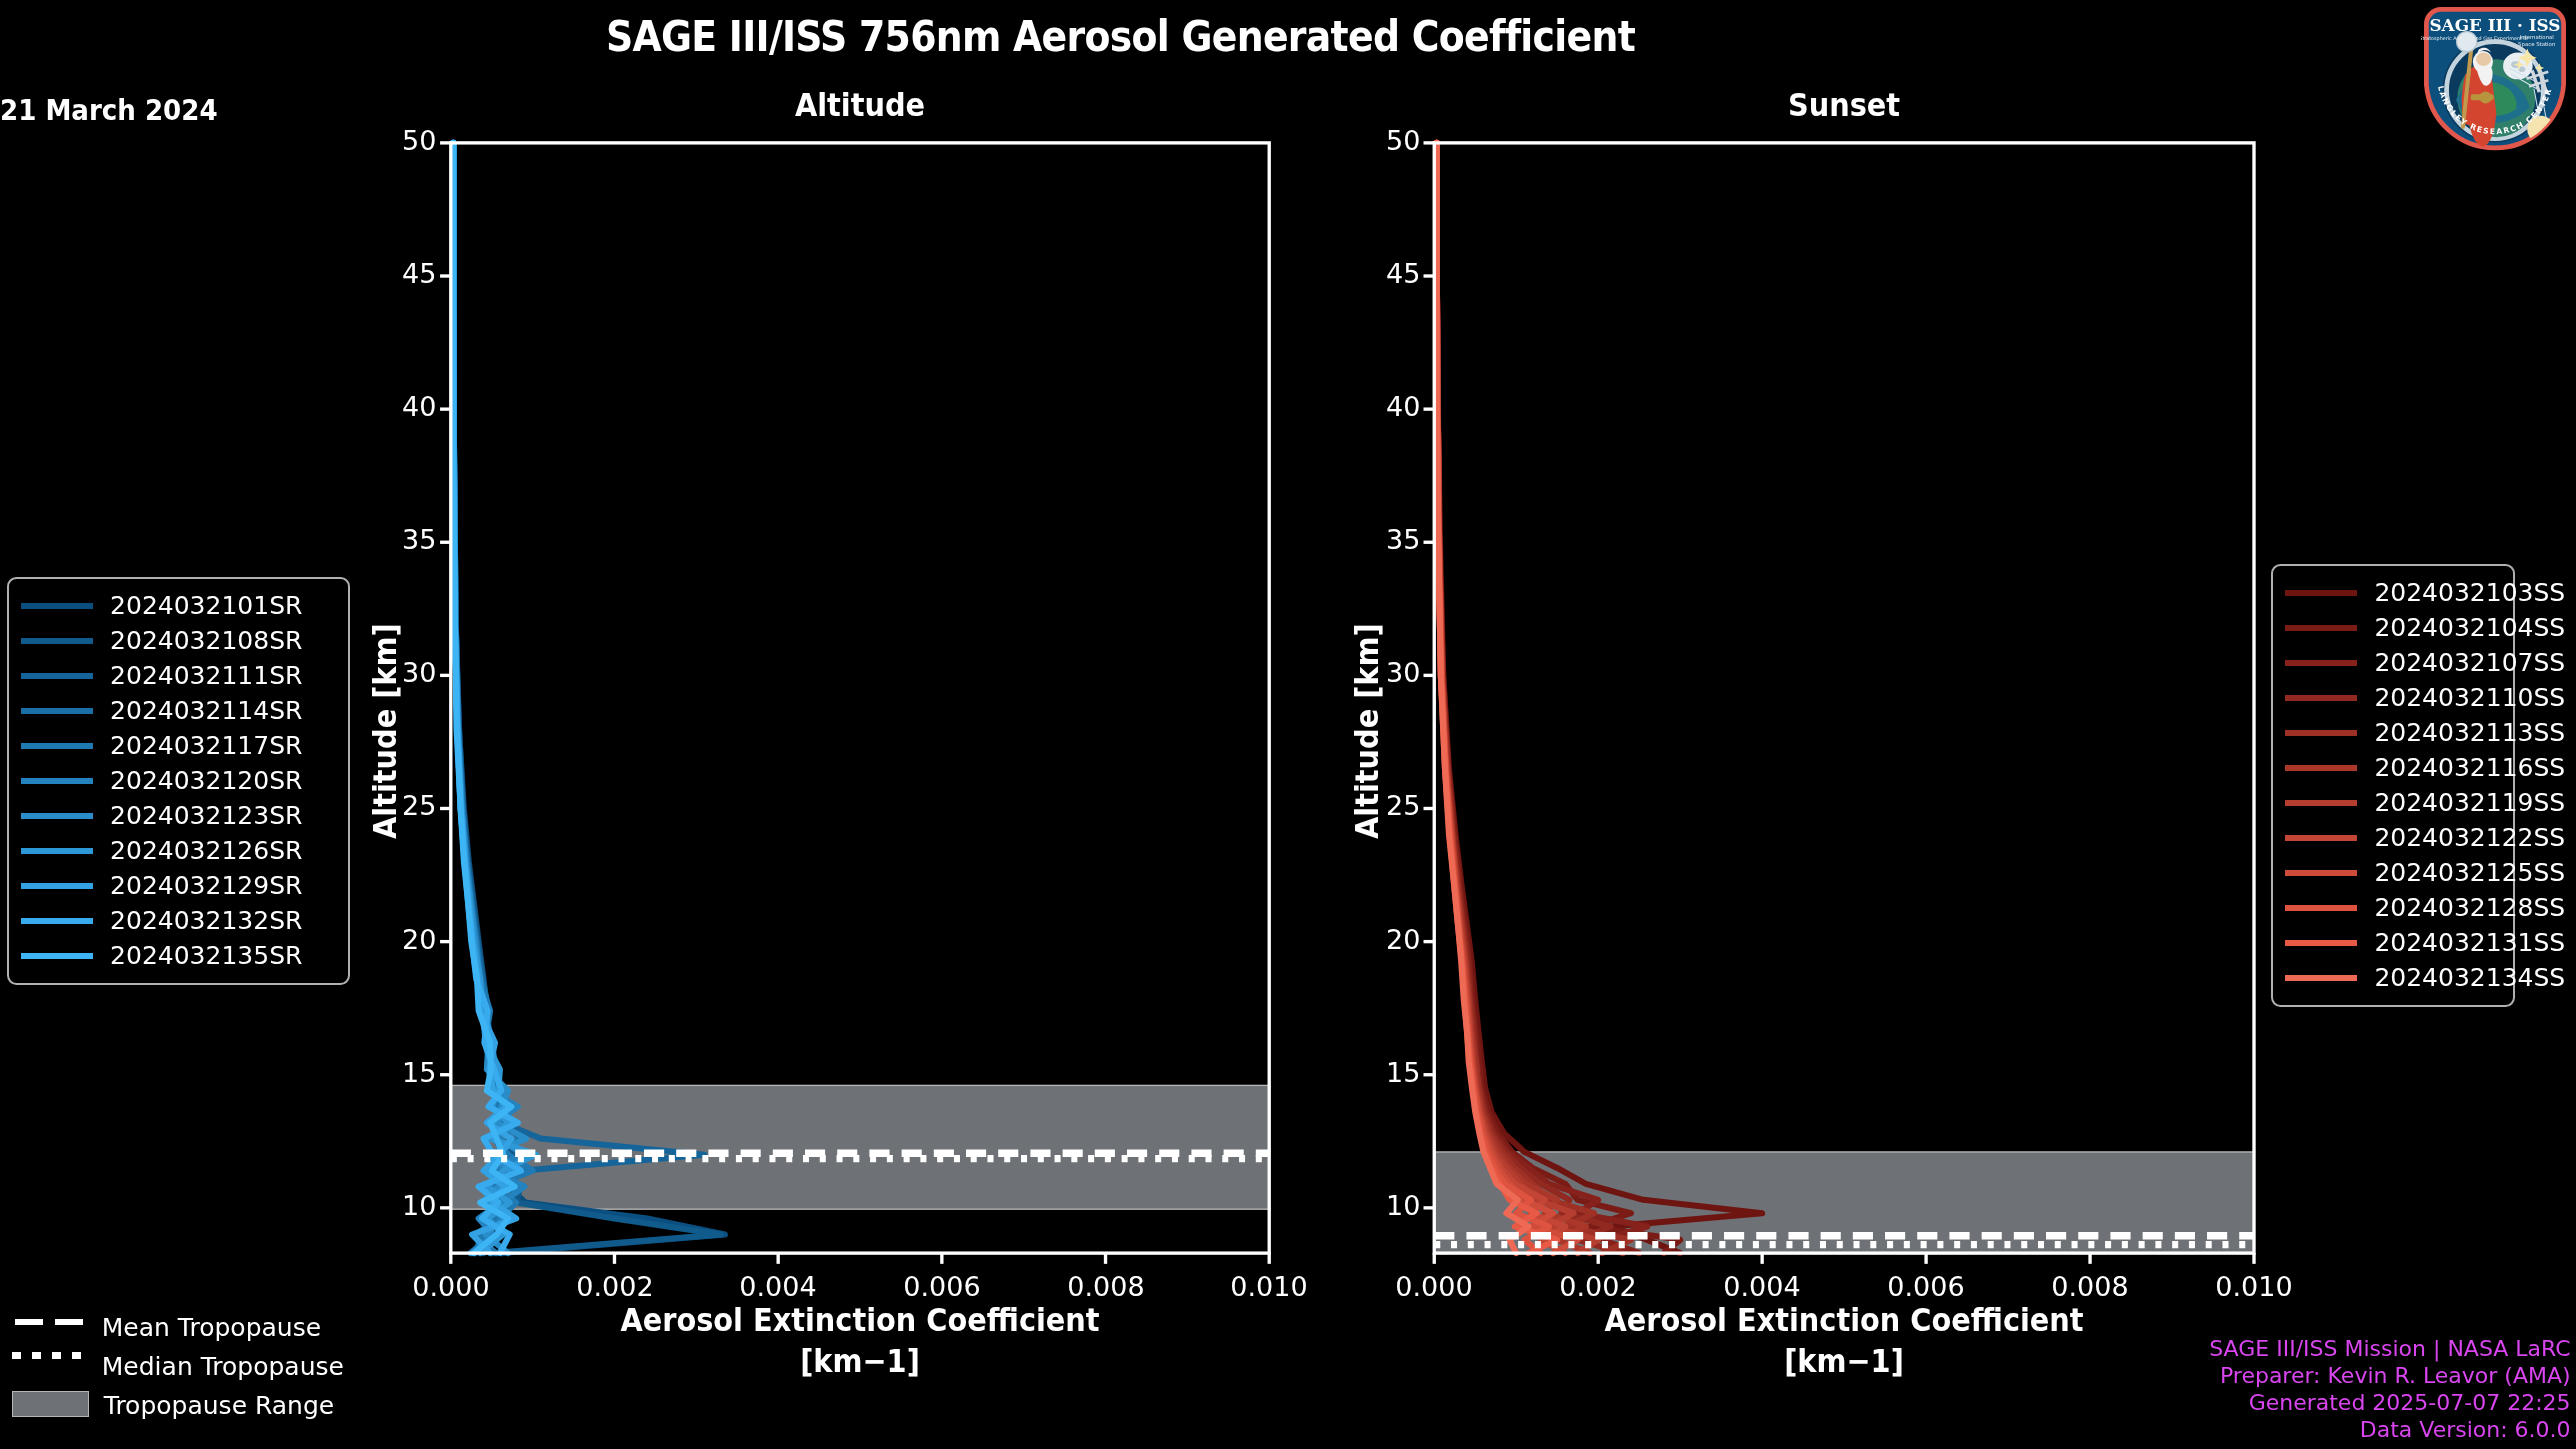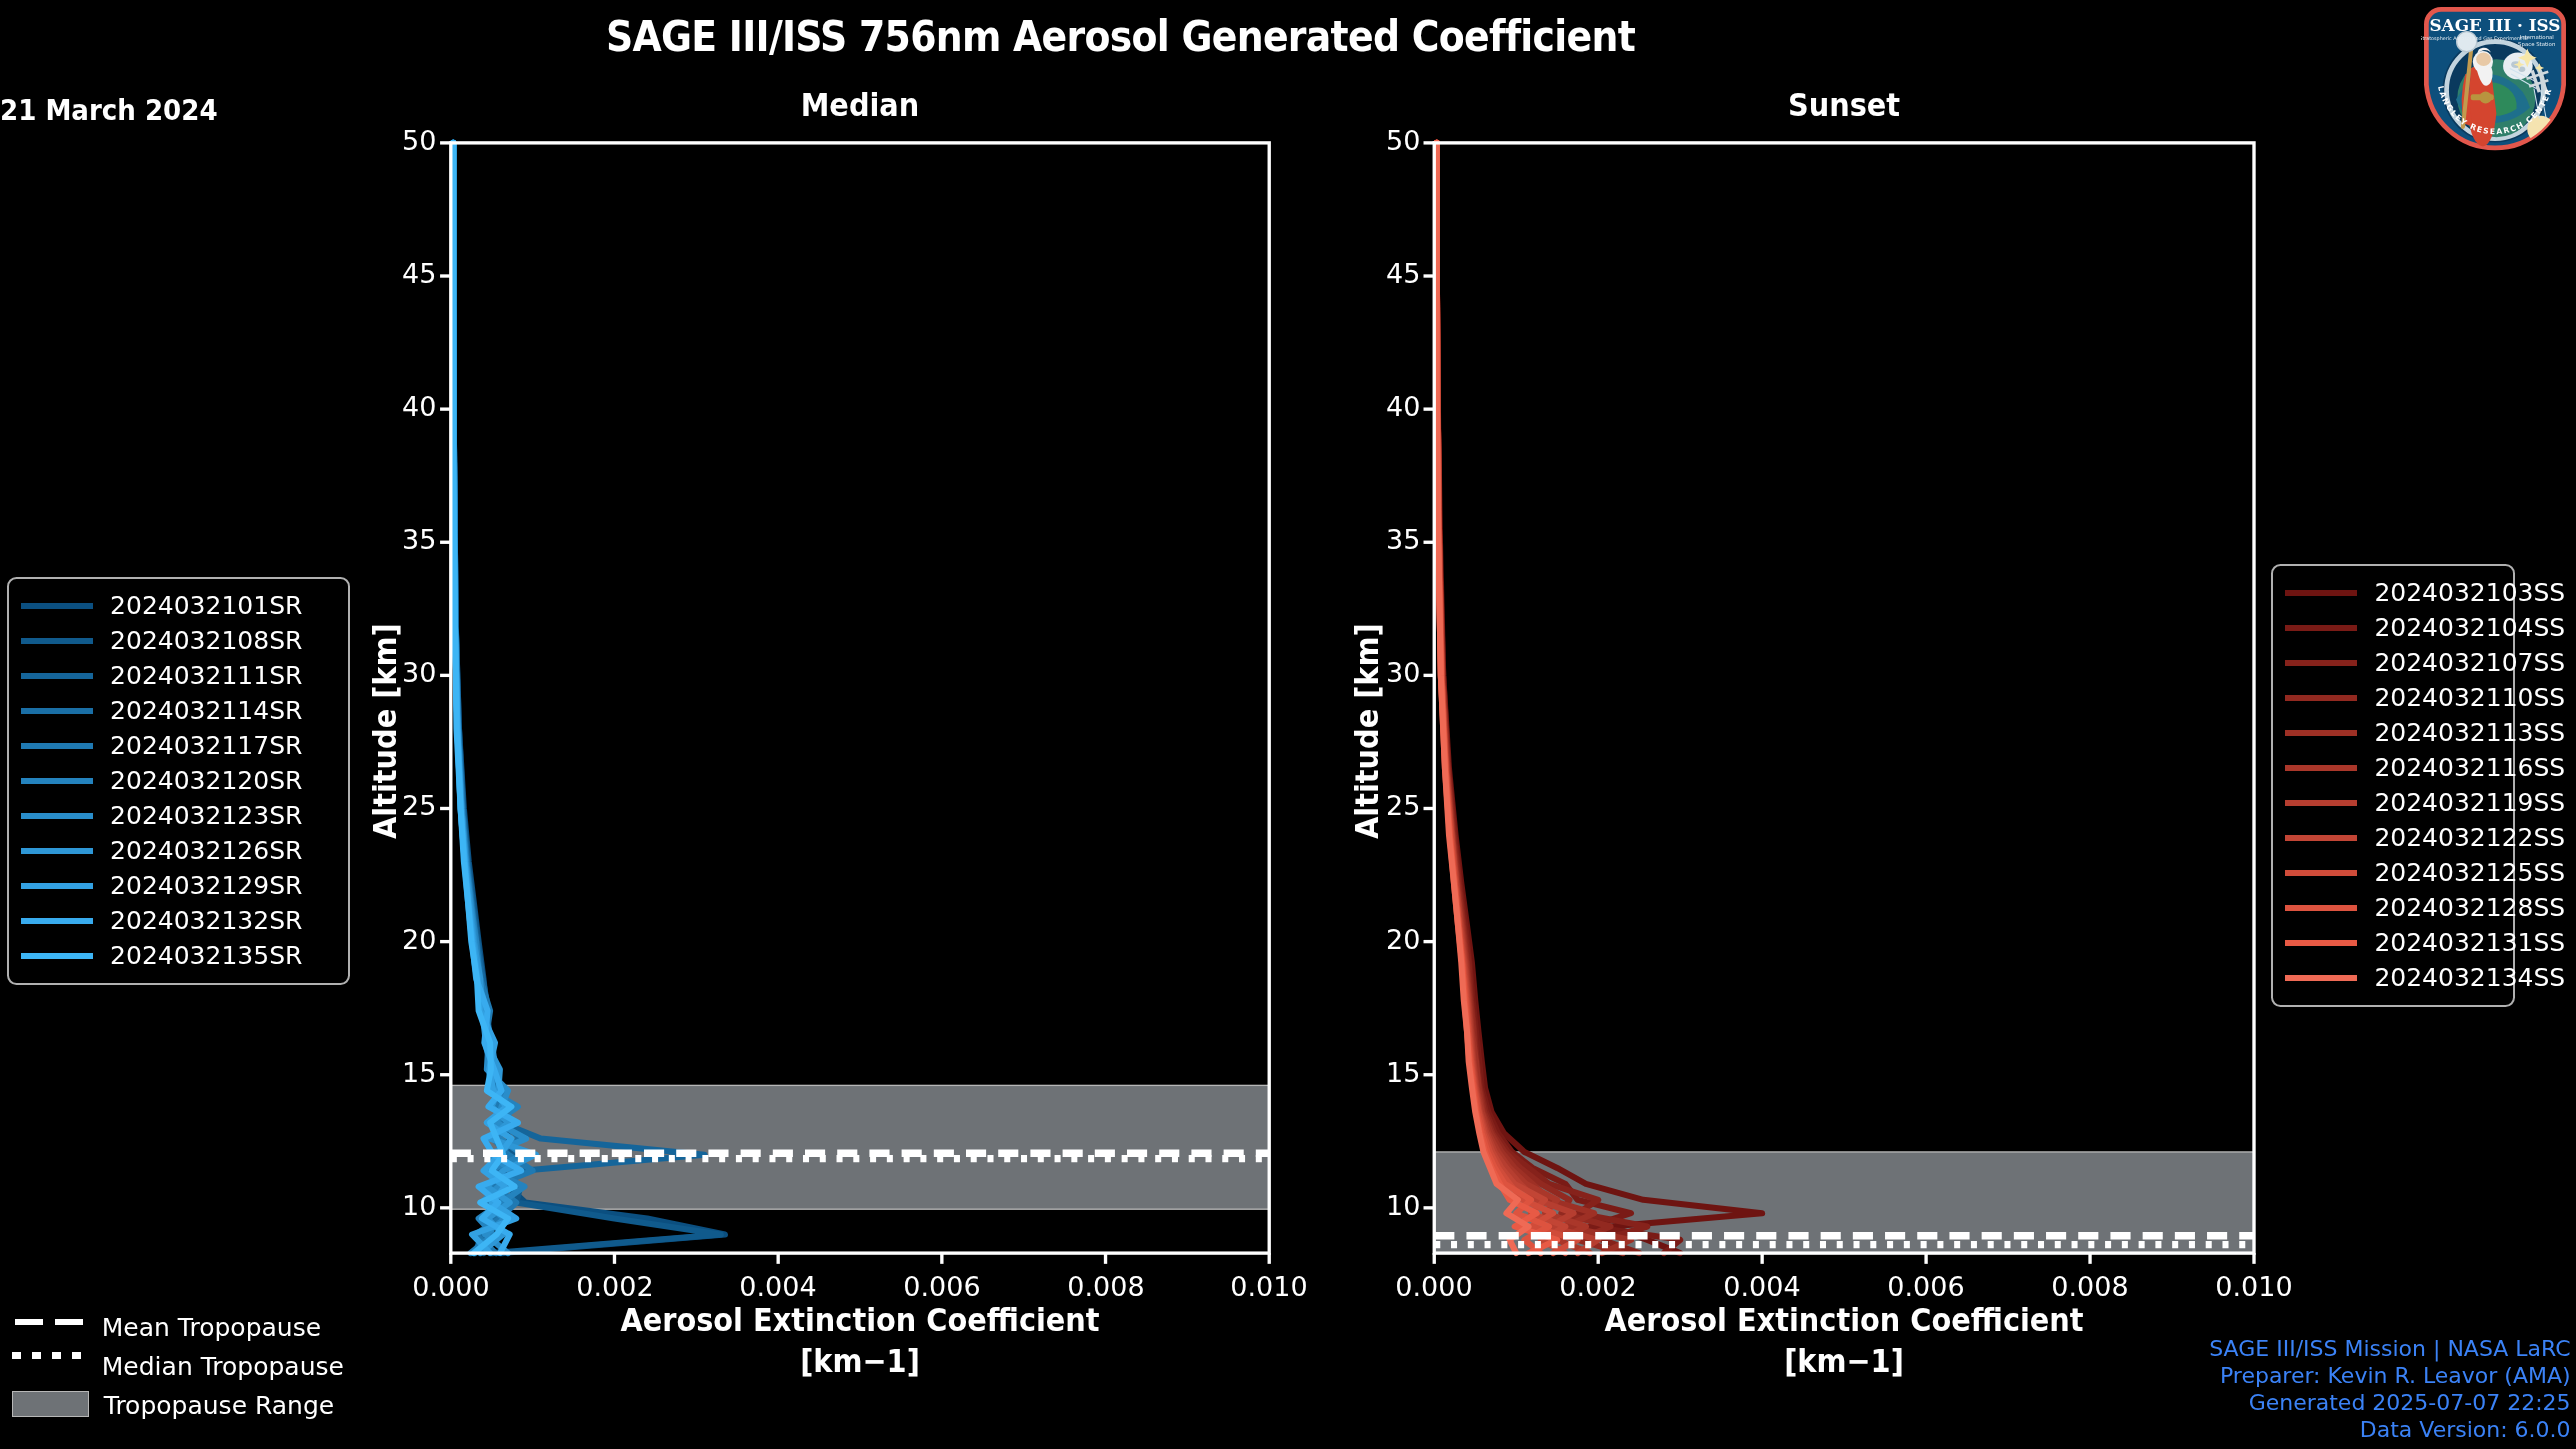--- a/index.html
+++ b/index.html
@@ -18,40 +18,40 @@
            font-family:"DejaVu Sans Condensed","Liberation Sans",sans-serif;}
   .ylabel{position:absolute;font-size:32px;font-weight:bold;transform-origin:0 0;
           transform:rotate(-90deg);white-space:nowrap;
           font-family:"DejaVu Sans Condensed","Liberation Sans",sans-serif;}
   .tick{position:absolute;font-size:27px;font-family:"DejaVu Sans","Liberation Sans",sans-serif;}
   .legendbox{position:absolute;border:2px solid #b0b0b0;border-radius:9.4px;background:#000;
              padding:9.4px 12px;box-sizing:border-box;}
   .lrow{display:flex;align-items:center;height:35px;}
   .lswatch{width:72px;height:6px;margin-right:17.4px;flex:none;}
   .ltext{font-size:25px;white-space:nowrap;}
-  #cred{position:absolute;right:5.4px;top:1335px;text-align:right;color:#3b82f6;
+  #cred{position:absolute;right:5.4px;top:1335px;text-align:right;color:#d946ef;
         font-size:22px;line-height:27px;}
   #botleg{position:absolute;left:12px;top:1313px;}
   .blrow{display:flex;align-items:flex-start;height:39px;}
   .blsw{width:75px;height:17.4px;margin-right:14.8px;flex:none;position:relative;}
   .blsw.dash::before,.blsw.dash::after{content:"";position:absolute;top:6px;height:6px;background:#fff;}
   .blsw.dash::before{left:2.7px;width:28px;}
   .blsw.dash::after{left:43px;width:28px;}
   .blsw.dot{background:repeating-linear-gradient(to right,#fff 0 8.7px,transparent 8.7px 20px);
             height:6.7px;margin-top:0;}
   .blsw.box{height:24px;background:#6e7276;border:1.3px solid #b7b7b7;}
   .bltext{font-size:25px;}
   .logo{position:absolute;right:6.7px;top:4px;width:148px;height:148px;}
 </style>
 </head>
 <body>
 
 <div id="title" class="abs">SAGE III/ISS 756nm Aerosol Generated Coefficient</div>
 <div id="subtitle" class="abs">21 March 2024</div>
-<div id="sunrise-head" class="panel-head">Median</div>
+<div id="sunrise-head" class="panel-head">Altitude</div>
 <div id="sunset-head" class="panel-head">Sunset</div>
 
 <svg class="abs" id="plot-svg" width="2576" height="1449" style="left:0;top:0;" viewBox="0 0 3840 2160">
     <g>
       <rect x="672" y="213" width="1220" height="1655" fill="#000000"></rect>
       <rect x="672" y="1617.9640287769785" width="1220" height="184.55035971223015" fill="#6e7276" stroke="#b7b7b7" stroke-width="2"></rect>
       <path d="M747.6 1868.0 L1080.7 1840.2 L964.8 1816.4 L783.0 1792.6 L757.4 1768.8 L750.1 1745.0 L746.4 1721.2 L759.8 1697.3 L746.4 1673.5 L740.3 1649.7 L735.4 1625.9 L733.0 1594.2 L730.6 1554.5 L725.7 1506.8 L720.8 1459.2 L713.5 1403.6 L706.2 1344.1 L698.8 1284.6 L691.5 1205.2 L684.2 1086.1 L679.3 927.4 L676.9 689.3 L675.7 451.1 L675.7 213.0 " fill="none" stroke="#0b4f80" stroke-width="9" stroke-linejoin="round" stroke-linecap="round"></path>
       <path d="M733.0 1868.0 L1074.6 1840.2 L916.0 1816.4 L769.6 1792.6 L775.7 1768.8 L745.2 1745.0 L767.2 1721.2 L742.8 1697.3 L752.5 1673.5 L745.2 1649.7 L734.2 1625.9 L728.1 1594.2 L731.8 1554.5 L724.5 1506.8 L718.4 1459.2 L712.3 1403.6 L704.9 1344.1 L697.6 1284.6 L690.3 1205.2 L684.2 1086.1 L679.3 927.4 L676.9 689.3 L675.7 451.1 L675.7 213.0 " fill="none" stroke="#105a8c" stroke-width="9" stroke-linejoin="round" stroke-linecap="round"></path>
       <path d="M720.8 1868.0 L728.1 1840.2 L735.4 1816.4 L755.0 1792.6 L723.2 1768.8 L781.8 1745.0 L1050.2 1721.2 L806.2 1697.3 L747.6 1673.5 L737.9 1649.7 L745.2 1625.9 L730.6 1594.2 L725.7 1554.5 L728.1 1506.8 L719.6 1459.2 L711.0 1403.6 L703.7 1344.1 L696.4 1284.6 L690.3 1205.2 L683.0 1086.1 L679.3 927.4 L676.9 689.3 L675.7 451.1 L675.7 213.0 " fill="none" stroke="#15659a" stroke-width="9" stroke-linejoin="round" stroke-linecap="round"></path>
       <path d="M708.6 1868.0 L718.4 1840.2 L739.1 1816.4 L730.6 1792.6 L763.5 1768.8 L742.8 1745.0 L733.0 1721.2 L775.7 1697.3 L750.1 1673.5 L757.4 1649.7 L739.1 1625.9 L735.4 1594.2 L729.3 1554.5 L722.0 1506.8 L717.1 1459.2 L709.8 1403.6 L702.5 1344.1 L696.4 1284.6 L689.1 1205.2 L683.0 1086.1 L679.3 927.4 L676.9 689.3 L675.7 451.1 L675.7 213.0 " fill="none" stroke="#1a6fa6" stroke-width="9" stroke-linejoin="round" stroke-linecap="round"></path>

